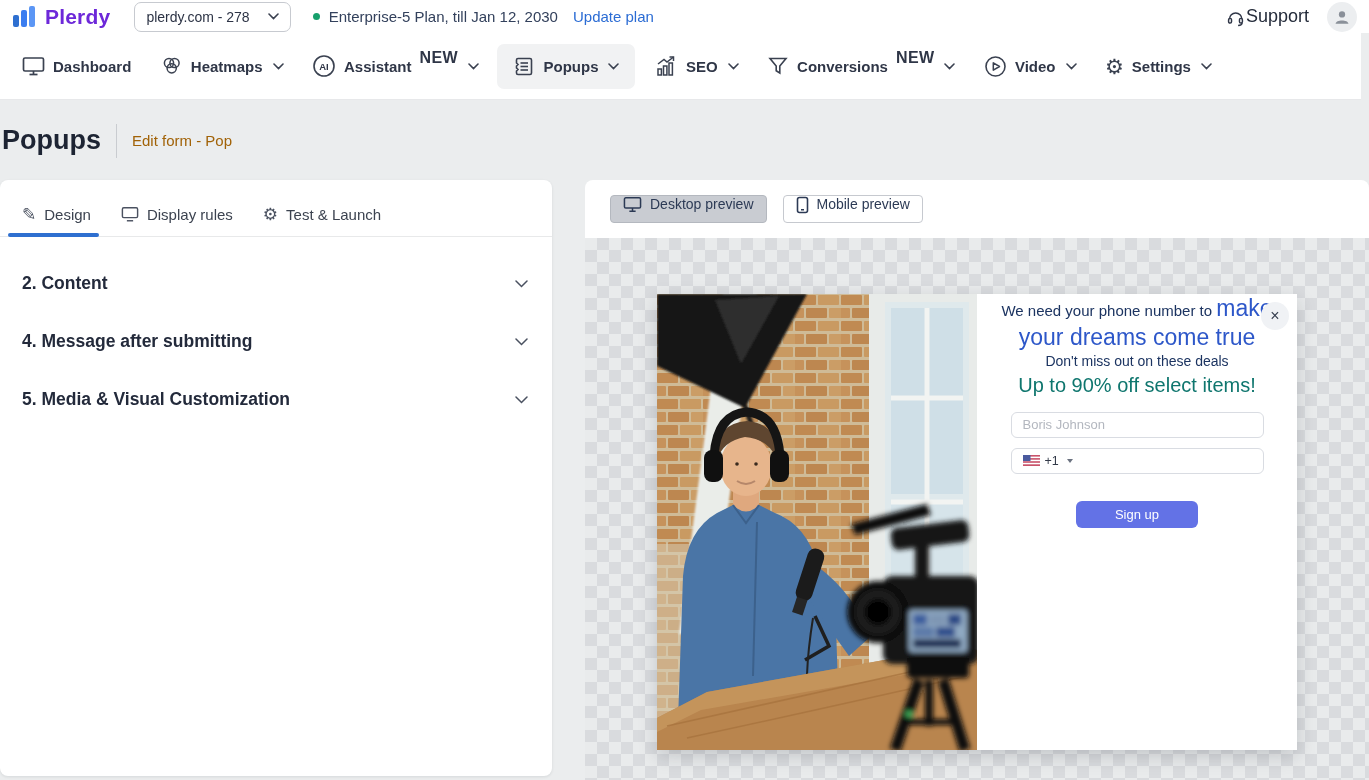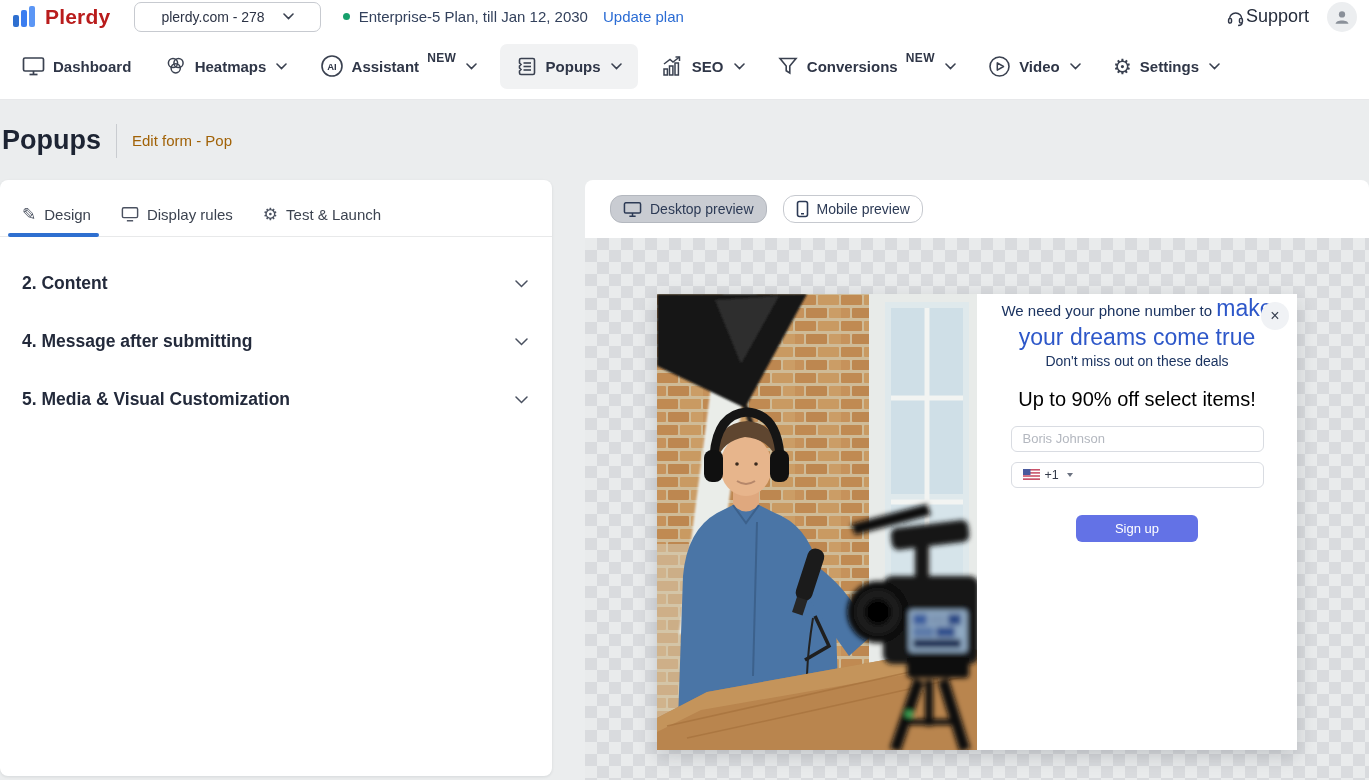--- a/index.html
+++ b/index.html
@@ -2,37 +2,37 @@
 <html><head>
 <meta charset="utf-8">
 <style>
   html,body{margin:0;padding:0;}
   body{width:1369px;height:780px;position:relative;overflow:hidden;background:#ebedee;
        font-family:"Liberation Sans",sans-serif;color:#2f3647;}
   svg{display:block;}
   
   .header{position:absolute;top:0;left:0;right:0;height:33px;background:#fff;display:flex;align-items:center;z-index:5;}
   .logo{display:flex;align-items:center;gap:7px;margin-left:12px;}
-  .logo-text{font-size:21px;font-weight:800;color:#b91c1c;letter-spacing:.2px;}
+  .logo-text{font-size:21px;font-weight:800;color:#6d28d9;letter-spacing:.2px;}
   .domain-select{margin-left:24px;height:30px;box-sizing:border-box;border:1px solid #c7cad0;border-radius:7px;
-       background:#fff;display:flex;align-items:center;gap:16px;padding:0 26px;font-size:14px;color:#2c3345;cursor:pointer;}
+       background:#fff;display:flex;align-items:center;gap:16px;padding:0 11px;font-size:14px;color:#2c3345;cursor:pointer;}
   .plan-wrap{display:flex;align-items:center;margin-left:22px;gap:9px;}
   .plan-dot{width:7px;height:7px;border-radius:50%;background:#17a06c;}
   .plan-text{font-size:15px;color:#33415c;}
   .update-plan{font-size:15px;color:#2b6cd4;margin-left:6px;cursor:pointer;}
   .header-right{margin-left:auto;display:flex;align-items:center;gap:18px;margin-right:12px;}
   .support{display:flex;align-items:flex-end;gap:1px;font-size:18px;color:#242b3a;cursor:pointer;}
   .avatar{width:30px;height:30px;border-radius:50%;background:#eceef0;display:flex;align-items:center;justify-content:center;cursor:pointer;}
   
-  .nav{position:absolute;top:33px;left:0;right:0;height:67px;background:#fff;border-bottom:1px solid #e7e8ea;
+  .nav{position:absolute;top:33px;left:0;right:8px;height:67px;background:#fff;border-bottom:1px solid #e7e8ea;
        display:flex;align-items:center;justify-content:space-between;padding:0 139px 0 12px;box-sizing:border-box;}
   .nav-item{display:flex;align-items:center;gap:8px;font-size:15px;font-weight:700;color:#2f3647;cursor:pointer;
        padding:11px 10px;border-radius:7px;position:relative;white-space:nowrap;}
   .nav-item.active{background:#f1f2f3;padding:11px 16px;}
-  .nav-badge{font-size:12px;font-weight:700;letter-spacing:.4px;position:relative;top:-8px;color:#2f3647;}
+  .nav-badge{font-size:16px;font-weight:700;letter-spacing:.4px;position:relative;top:-8px;color:#2f3647;}
   .nav-chev{color:#3a4150;margin-left:2px;}
   .glyph-icon{font-size:21px;line-height:1;color:#3a4150;font-weight:400;}
   
   .titlebar{position:absolute;top:101px;left:0;right:0;height:79px;display:flex;align-items:center;background:#ebedee;}
   .page-title{font-size:27px;font-weight:800;color:#1d2433;margin-left:2px;}
   .title-div{width:1px;height:34px;background:#c9ccd0;margin:0 15px;}
   .breadcrumb{font-size:15px;color:#a16207;}
   
   .left-card{position:absolute;left:0;top:180px;width:552px;height:596px;background:#fff;border-radius:8px;
        box-shadow:0 1px 3px rgba(30,35,48,.10);}
@@ -40,39 +40,39 @@
   .tab{display:flex;align-items:center;gap:8px;font-size:15px;color:#3c4350;padding-bottom:13px;position:relative;cursor:pointer;}
   .tab .glyph-icon{font-size:17px;color:#4a5160;}
   .tab.active::after{content:"";position:absolute;left:-14px;right:-8px;bottom:-1px;height:4px;border-radius:4px;background:#2e6fd0;}
   .sections{padding:36px 24px 0 22px;}
   .section-row{display:flex;justify-content:space-between;align-items:center;margin-bottom:37px;cursor:pointer;}
   .section-label{font-size:17.5px;font-weight:700;color:#232a3b;}
   .section-chev{color:#4a5160;}
   
   .right-card{position:absolute;left:585px;top:180px;right:0;height:600px;background:#fff;border-radius:8px 8px 0 0;overflow:hidden;}
   .preview-toolbar{height:58px;display:flex;align-items:center;gap:16px;padding-left:25px;}
-  .preview-btn{display:flex;align-items:center;gap:8px;height:28px;padding:0 12px;border-radius:12px;font-size:14px;
+  .preview-btn{display:flex;gap:8px;height:28px;padding:0 12px;border-radius:4px;font-size:14px;
        color:#2c3a55;cursor:pointer;box-sizing:border-box;}
   .preview-btn.desktop{background:#c9ccd2;border:1px solid #b4b8bf;}
   .preview-btn.mobile{background:#fff;border:1px solid #c6c9cf;}
   .checkerboard{position:absolute;top:58px;left:0;right:0;bottom:0;background-color:#e9ebec;
        background-image:linear-gradient(45deg,#d9dbde 25%,transparent 25%),linear-gradient(-45deg,#d9dbde 25%,transparent 25%),
                         linear-gradient(45deg,transparent 75%,#d9dbde 75%),linear-gradient(-45deg,transparent 75%,#d9dbde 75%);
        background-size:24px 24px;background-position:0 0,0 12px,12px -12px,-12px 0;}
   .popup-card{position:absolute;left:72px;top:56px;width:640px;height:456px;background:#fff;display:flex;
        box-shadow:0 6px 18px rgba(20,25,40,.18);}
   .popup-photo{width:320px;height:456px;flex:none;overflow:hidden;}
   .popup-content{position:relative;width:320px;flex:none;text-align:center;box-sizing:border-box;}
   .popup-close{position:absolute;top:8px;right:8px;width:28px;height:28px;border-radius:50%;background:#f0f2f5;
        color:#3a4252;font-size:16px;display:flex;align-items:center;justify-content:center;cursor:pointer;}
   .headline{padding:0 10px;line-height:1.25;}
   .headline-prefix{font-size:15px;color:#1c3461;}
   .headline-big{font-size:23px;color:#2d57c9;}
   .subheadline{margin-top:1px;font-size:14px;color:#1c3461;}
-  .offer{margin-top:19px;font-size:20px;color:#000000;text-align:center;}
+  .offer{margin-top:5px;font-size:20px;color:#0f766e;text-align:center;}
   .popup-input{display:flex;align-items:center;width:253px;height:26px;margin:0 auto;border:1px solid #d9dce2;
        border-radius:6px;box-sizing:border-box;background:#fff;}
   .popup-input.name{margin-top:15px;}
   .popup-input.phone{margin-top:10px;gap:5px;padding-left:11px;}
   .popup-input input{border:none;outline:none;width:100%;height:100%;border-radius:6px;padding:0 11px;
        font-size:13px;font-family:"Liberation Sans",sans-serif;color:#333;background:transparent;}
   .popup-input input::placeholder{color:#b3b7bf;}
   .phone-code{font-size:12.5px;color:#333a49;}
   .phone-caret{width:0;height:0;border-left:3.5px solid transparent;border-right:3.5px solid transparent;
        border-top:4.5px solid #6b7280;margin-left:3px;}

